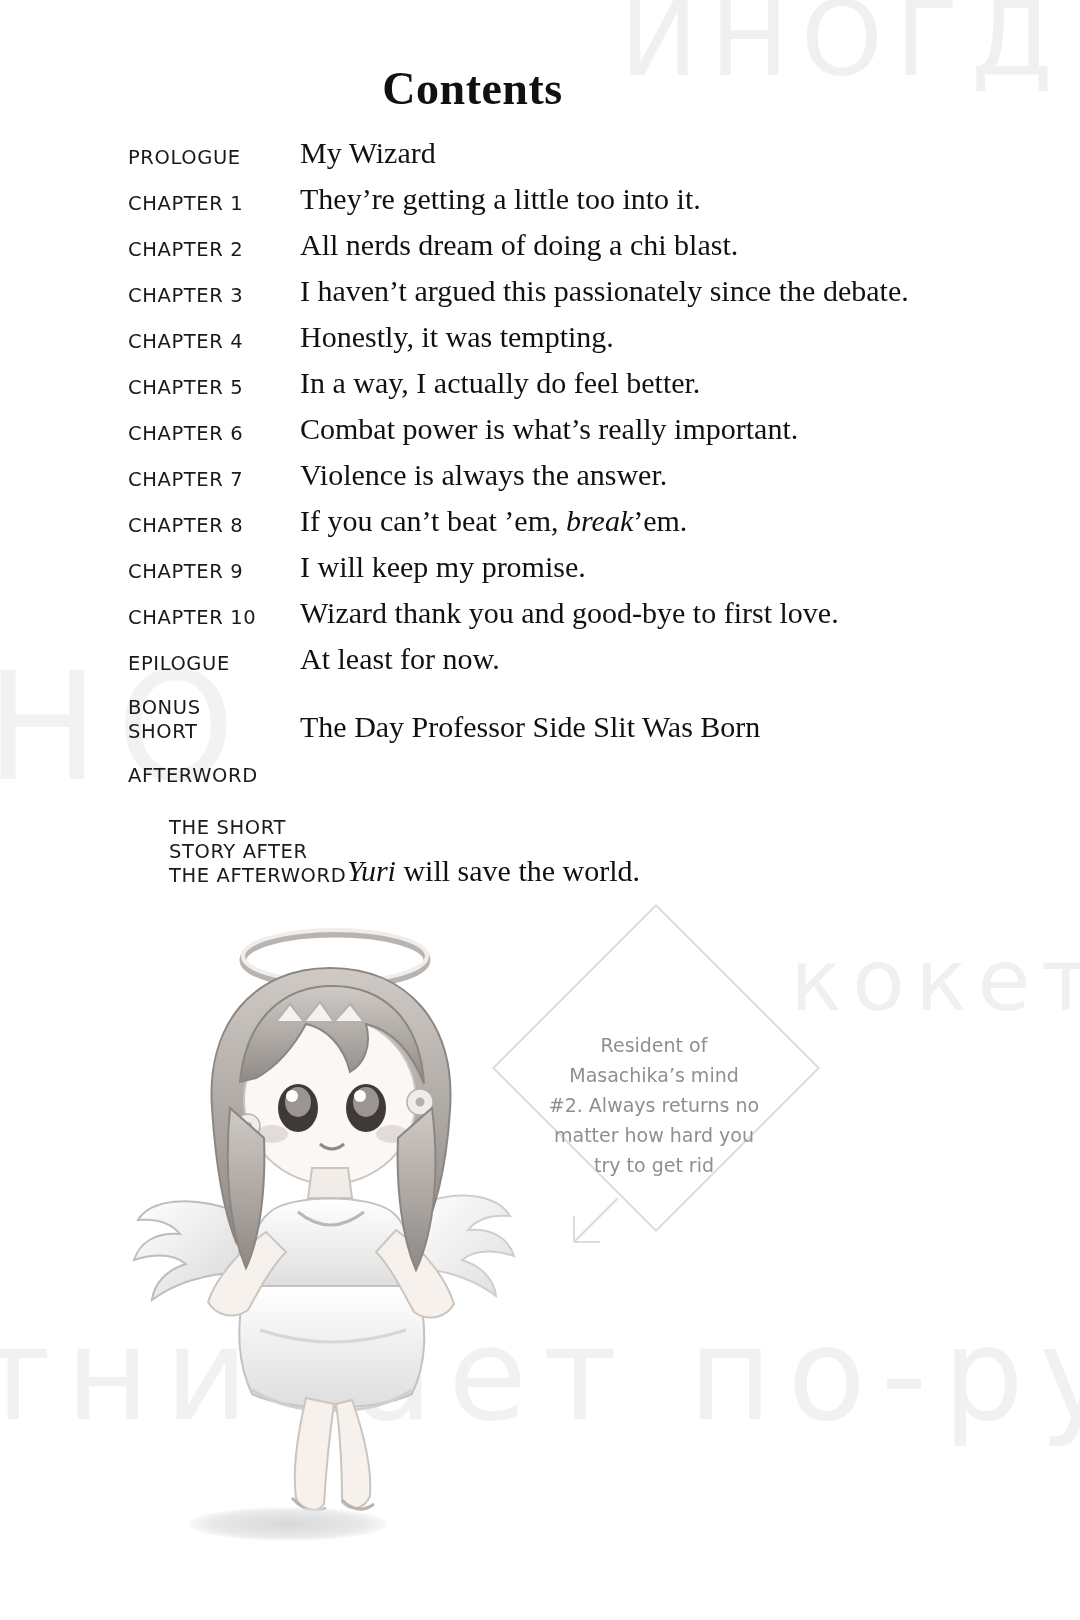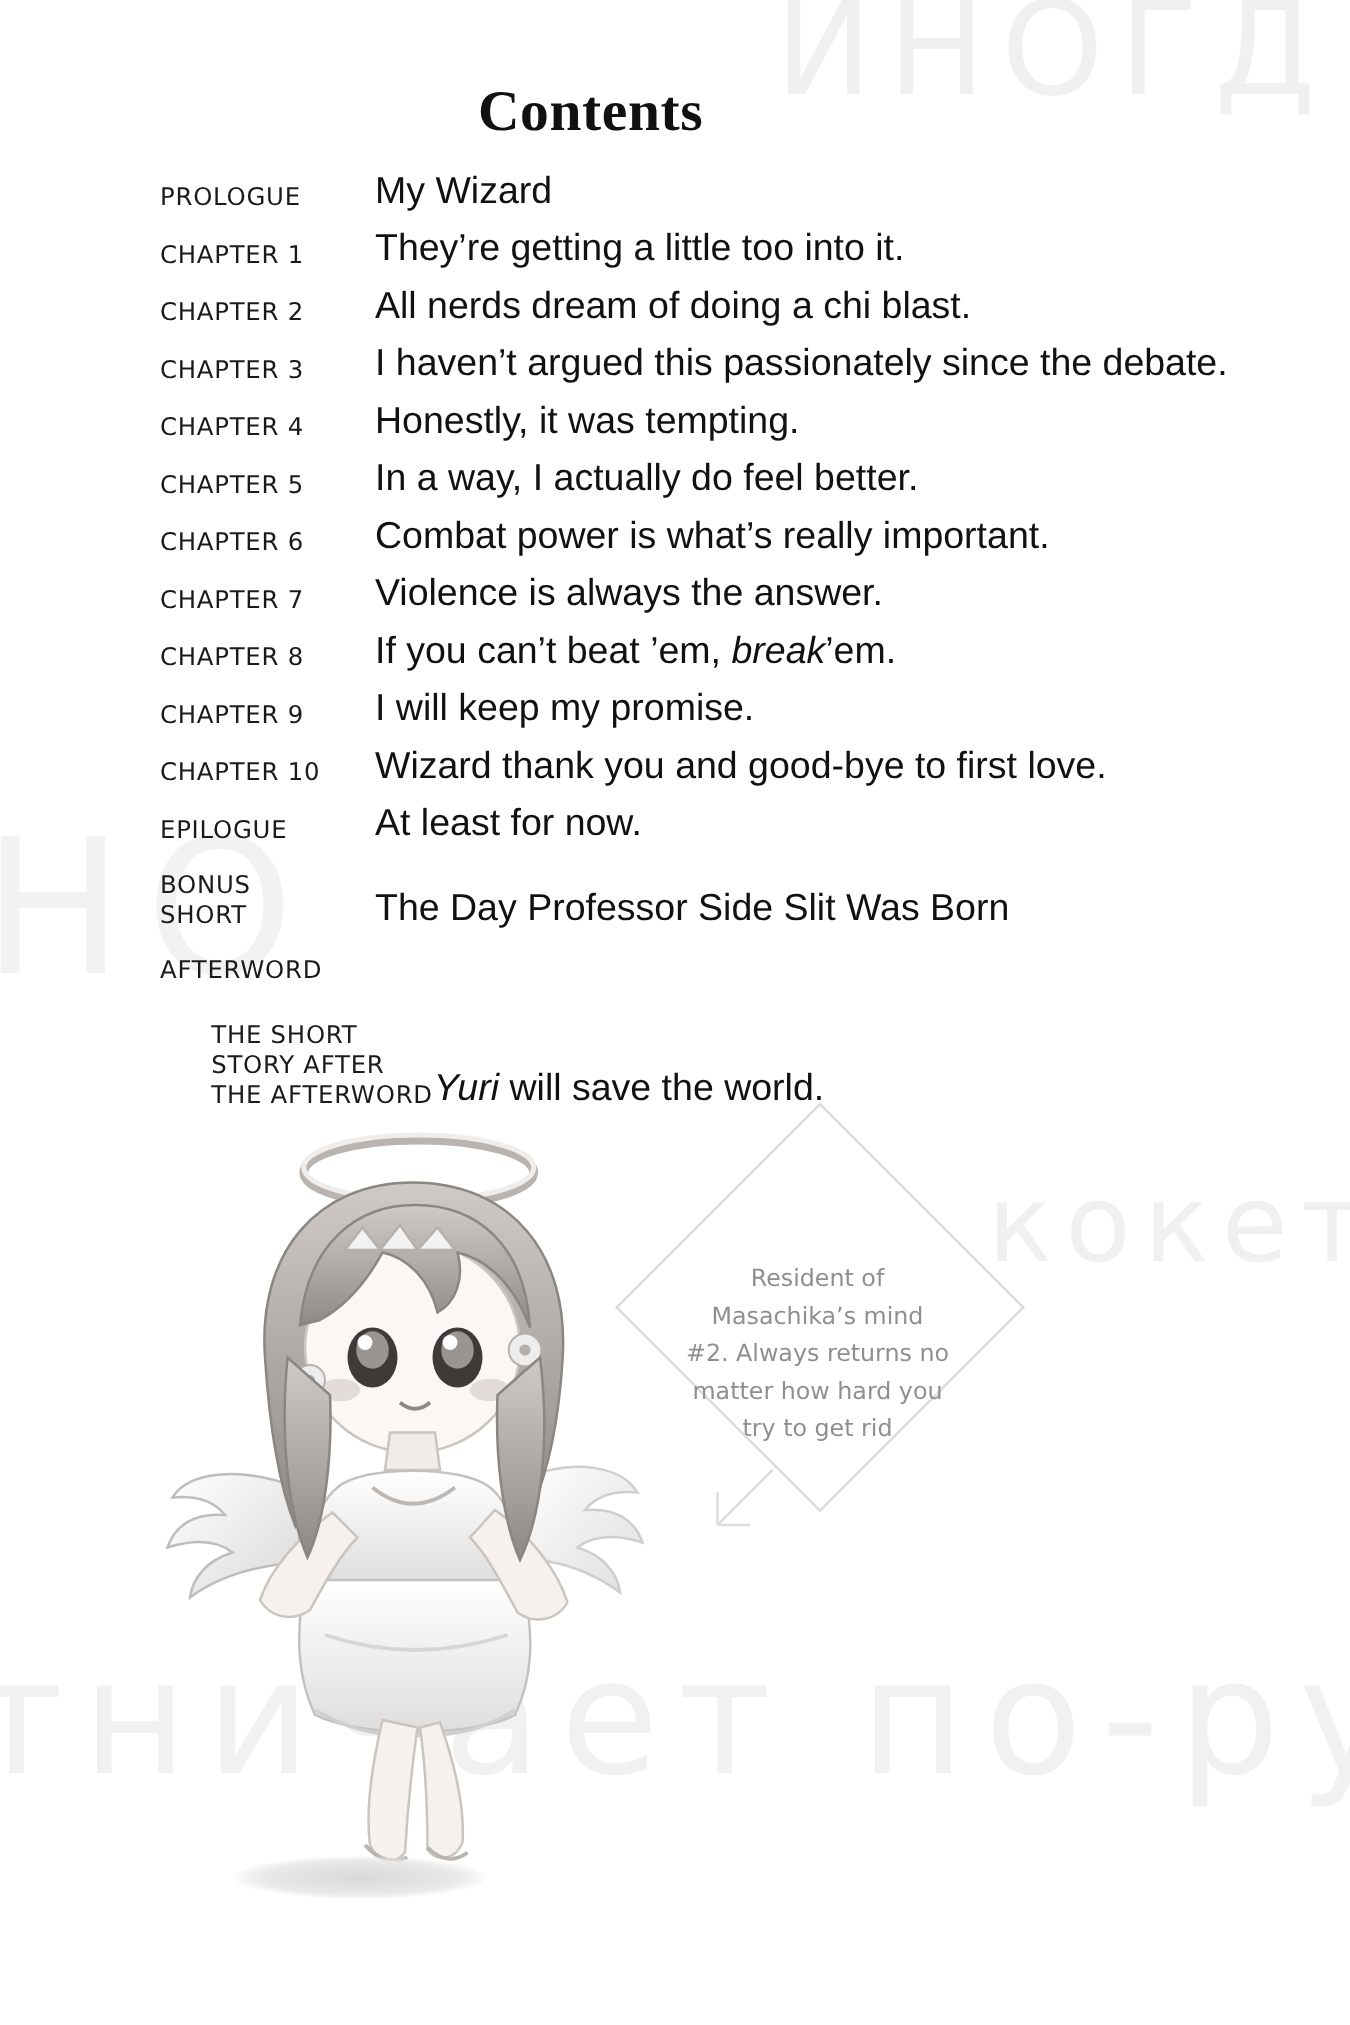--- a/index.html
+++ b/index.html
@@ -83,41 +83,41 @@
     font-family: "DejaVu Sans", sans-serif;
     font-size: 19.5px;
     letter-spacing: 0.6px;
     color: #1a1a1a;
     line-height: 24px;
     padding-top: 7px;
   }
   .toc-label .l2 { display: block; }
   .toc-title {
     flex: 1 1 auto;
-    font-family: Liberation Sans, sans-serif;
+    font-family: Liberation Serif, serif;
     font-size: 30px;
     color: #111111;
     line-height: 34px;
   }
   .toc-title em { font-style: italic; }
 
   .row-prologue  { margin-bottom: 12px; }
   .row-bonus .toc-label { padding-top: 0px; line-height: 24px; }
   .row-bonus { margin-top: 20px; }
   .row-bonus .toc-title { padding-top: 10px; }
   .row-afterword { margin-top: 20px; }
   .row-afterword .toc-label { padding-top: 0; }
   .row-shortstory { margin-top: 22px; margin-left: 41px; }
   .row-shortstory .toc-label { width: 178px; flex: 0 0 178px; padding-top: 0; line-height: 24px; }
   .row-shortstory .toc-title { padding-top: 44px; }
 
   
   .illus {
     position: absolute;
-    top: 890px;
+    top: 912px;
     left: 60px;
     width: 980px;
     height: 700px;
   }
 
   
   .caption-box {
     position: absolute;
     left: 440px;
     top: 30px;

